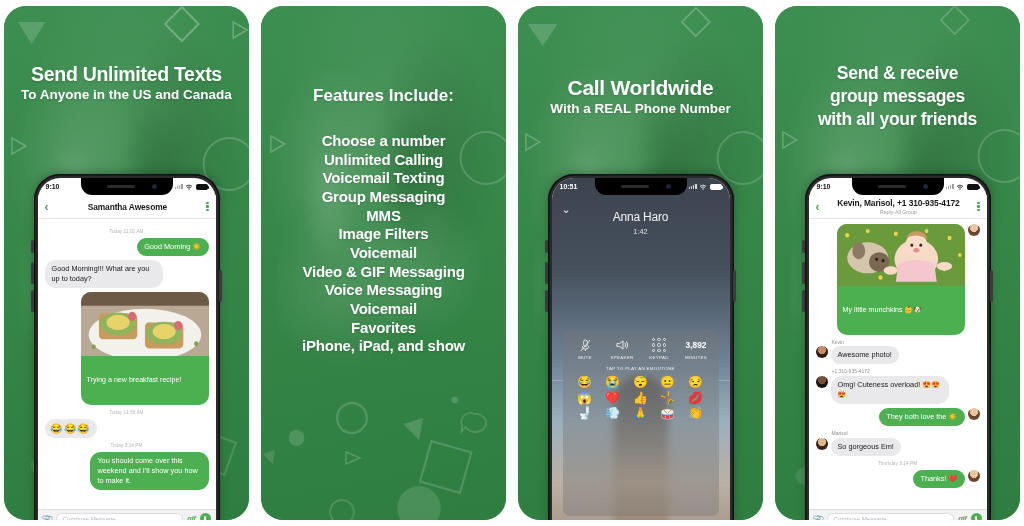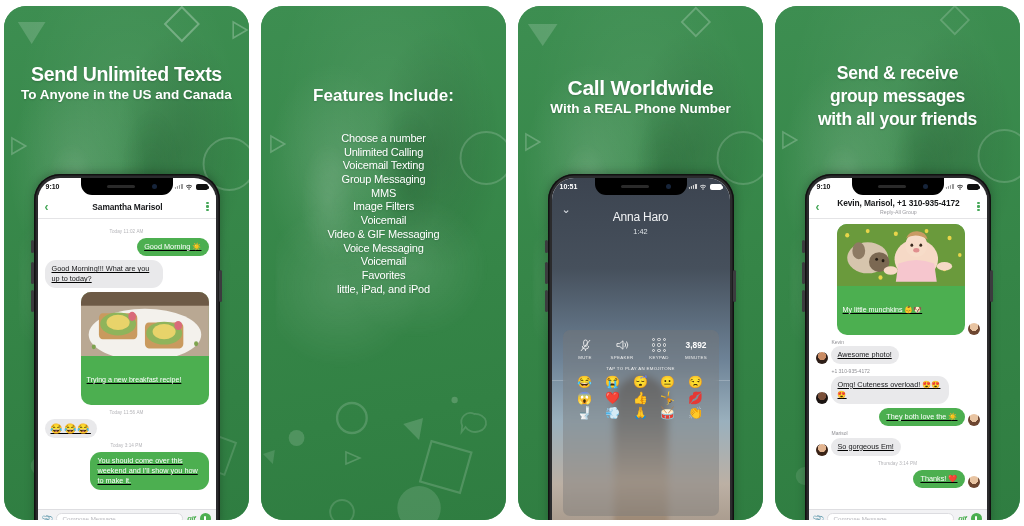--- a/index.html
+++ b/index.html
@@ -67,21 +67,21 @@
   .panel4 .headline { top: 42px; }
   .panel4 .h-main { font-size: 17.5px; line-height: 1.3; }
 
   
   .features {
     position: absolute; left: 0; right: 0; top: 80px;
     text-align: center; color: #fff; z-index: 5;
     text-shadow: 0 1px 2px rgba(0,0,0,0.16);
   }
   .features .ft-title { font-size: 17px; font-weight: bold; margin-bottom: 26px; }
-  .features .ft-item { font-size: 11px; font-weight: normal; line-height: 1.245; letter-spacing:-0.2px;}
+  .features .ft-item { font-size: 15px; font-weight: bold; line-height: 1.245; letter-spacing:-0.2px;}
 
   
   .phone {
     position: absolute;
     left: 50%; transform: translateX(-50%);
     bottom: -6px;
     width: 186px; height: 352px;
     background: #2b2b2d;
     border-radius: 26px 26px 0 0;
     box-shadow: 0 0 0 1.5px #111 inset, 0 -2px 10px rgba(0,0,0,0.25);
@@ -139,21 +139,21 @@
   .navbar .title { text-align:center; flex:1; }
   .nav-title { font-size: 8.4px; font-weight: bold; color: #17181a; letter-spacing:-.1px;}
   .nav-sub { font-size: 5.2px; color: #9b9ba0; margin-top: .5px; }
   .chev-back { color:#46a758; font-size: 12px; line-height:1; font-weight:bold; }
   .kebab { display:flex; flex-direction:column; gap:1.6px; }
   .kebab i { width:2.2px; height:2.2px; background:#46a758; border-radius:50%; display:block;}
 
   
   .chat { position:relative; background:#fff; padding: 5px 7px 0; height: calc(100% - 41px); overflow:hidden;}
   .stamp { text-align:center; font-size:4.6px; color:#b4b4b8; margin: 5px 0 4px; letter-spacing:.1px;}
-  .row { display:flex; margin-bottom:4px; align-items:flex-end; gap:3px;text-decoration:underline;}
+  .row { display:flex; margin-bottom:4px; gap:3px;}
   .row.out { justify-content:flex-end; }
   .bubble {
     max-width: 72%;
     padding: 4.2px 7px; border-radius: 11px; font-size: 7.3px; line-height:1.35;
     color:#17181a; background:#e9e9eb; position:relative;
   }
   .bubble.green { background:#4caf50; color:#fff; }
   .bubble.emoji-only { background:#e9e9eb; font-size:10px; padding: 3px 6px; letter-spacing:1px;}
   .avatar { width:12px;height:12px;border-radius:50%; flex:0 0 auto; background:#cbb49a; overflow:hidden; position:relative;}
   .avatar.a1{background: radial-gradient(circle at 50% 32%, #e8c4a2 0 42%, #6d4630 43% 100%);}
@@ -264,21 +264,21 @@
                 <path d="M1 3 Q5 0 9 3" stroke="#111" stroke-width="1.1" fill="none"></path>
                 <path d="M2.6 4.8 Q5 3 7.4 4.8" stroke="#111" stroke-width="1.1" fill="none"></path>
                 <circle cx="5" cy="6.6" r="0.9" fill="#111"></circle>
               </svg>
             <span class="batt"></span>
           </span>
         </div>
         <div class="navbar">
           <span class="chev-back">‹</span>
           <span class="title">
-            <div class="nav-title">Samantha Marisol</div>
+            <div class="nav-title">Samantha Awesome</div>
           </span>
           <span class="kebab">
               <i></i>
               <i></i>
               <i></i>
             </span>
         </div>
         <div class="chat">
           <div class="stamp">Today 11:02 AM</div>
           <div class="row out">
@@ -353,21 +353,21 @@
       <div class="ft-item">Unlimited Calling</div>
       <div class="ft-item">Voicemail Texting</div>
       <div class="ft-item">Group Messaging</div>
       <div class="ft-item">MMS</div>
       <div class="ft-item">Image Filters</div>
       <div class="ft-item">Voicemail</div>
       <div class="ft-item">Video &amp; GIF Messaging</div>
       <div class="ft-item">Voice Messaging</div>
       <div class="ft-item">Voicemail</div>
       <div class="ft-item">Favorites</div>
-      <div class="ft-item">little, iPad, and iPod</div>
+      <div class="ft-item">iPhone, iPad, and show</div>
     </div>
   </div>
 
   <div class="panel panel3">
     <div class="bg-photo"></div>
     <div class="shapes">
       <svg viewBox="0 0 248 514" preserveAspectRatio="none">
         <polygon points="10,18 40,18 25,40" fill="rgba(255,255,255,0.17)"></polygon>
         <polygon points="8,128 22,136 8,144" fill="none" stroke="rgba(255,255,255,0.22)" stroke-width="1.6"></polygon>
         <circle cx="228" cy="152" r="26" fill="none" stroke="rgba(255,255,255,0.17)" stroke-width="2"></circle>

